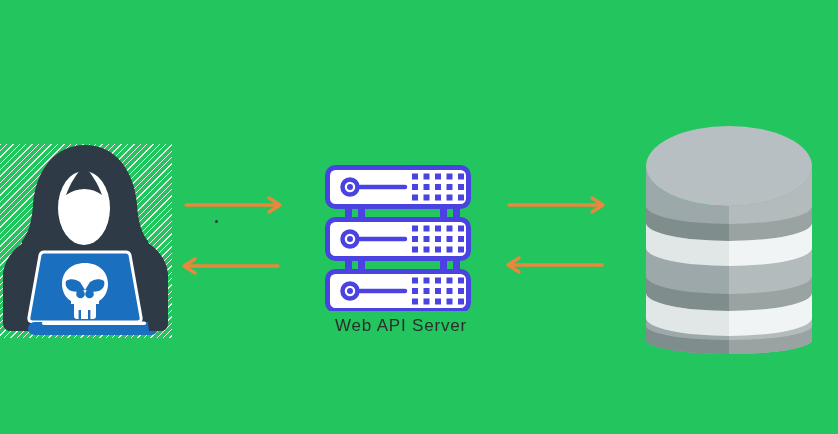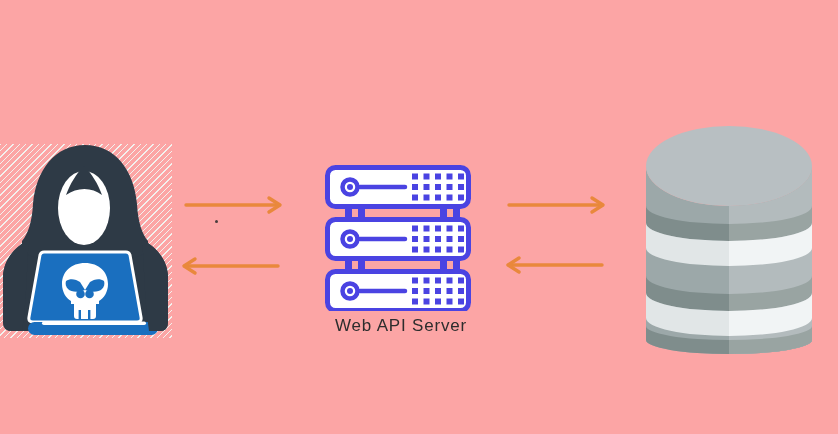--- a/index.html
+++ b/index.html
@@ -1,17 +1,17 @@
 <!DOCTYPE html>
 <html><head>
 <meta charset="utf-8">
 <style>
   html,body{margin:0;padding:0;background:#fff;}
   body{font-family:"Liberation Sans", sans-serif;}
-  #canvas{position:relative;width:838px;height:434px;background:#fca5a5;overflow:hidden;}
+  #canvas{position:relative;width:838px;height:434px;background:#22c55e;overflow:hidden;}
   .abs{position:absolute;}
   .hatch{
     left:0;top:144px;width:172px;height:194px;
     background:repeating-linear-gradient(135deg,#f2f2ef 0px,#f2f2ef 1px,transparent 1px,transparent 4.5px);
   }
   .node-label{
     left:321px;top:316px;width:160px;
     text-align:center;
     font-size:17px;letter-spacing:0.8px;
     color:#2d2d2d;

